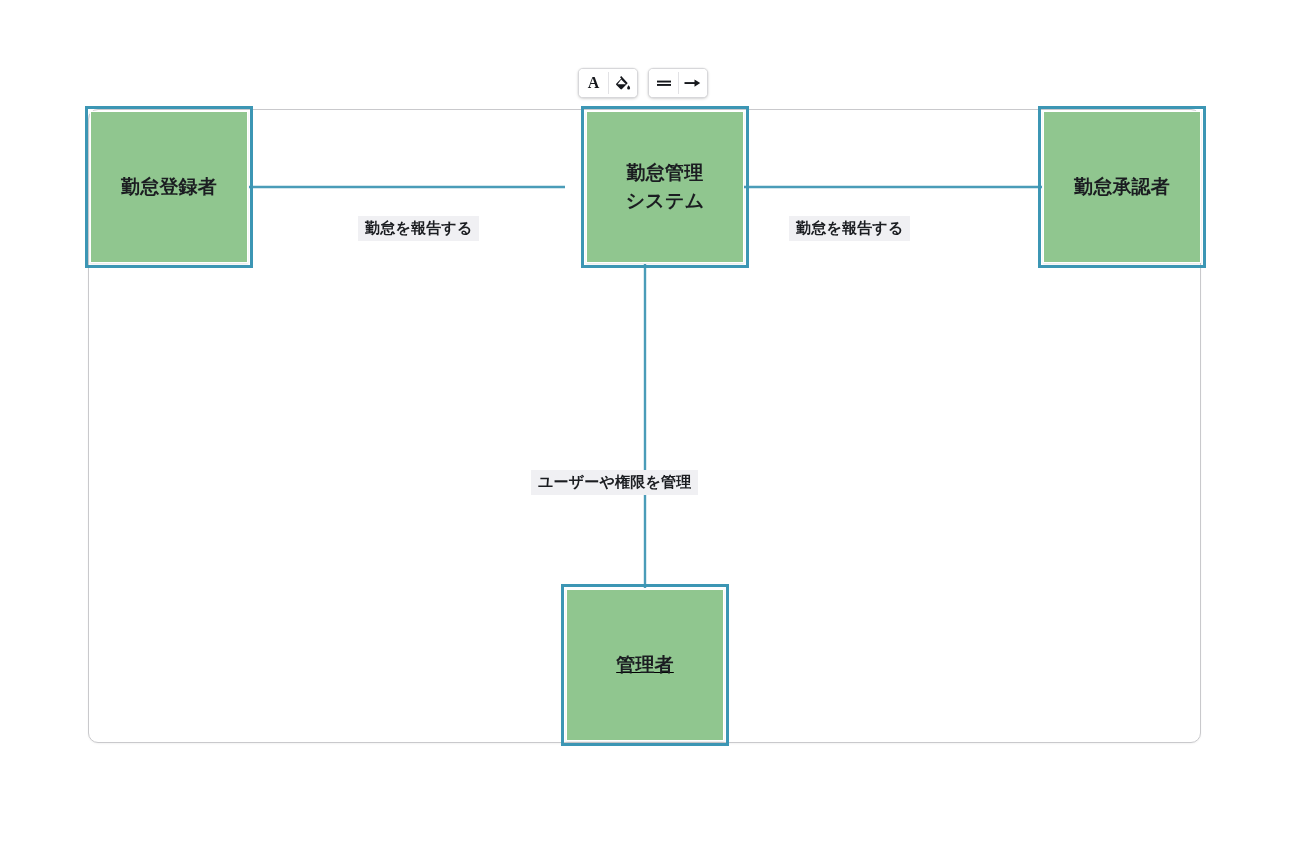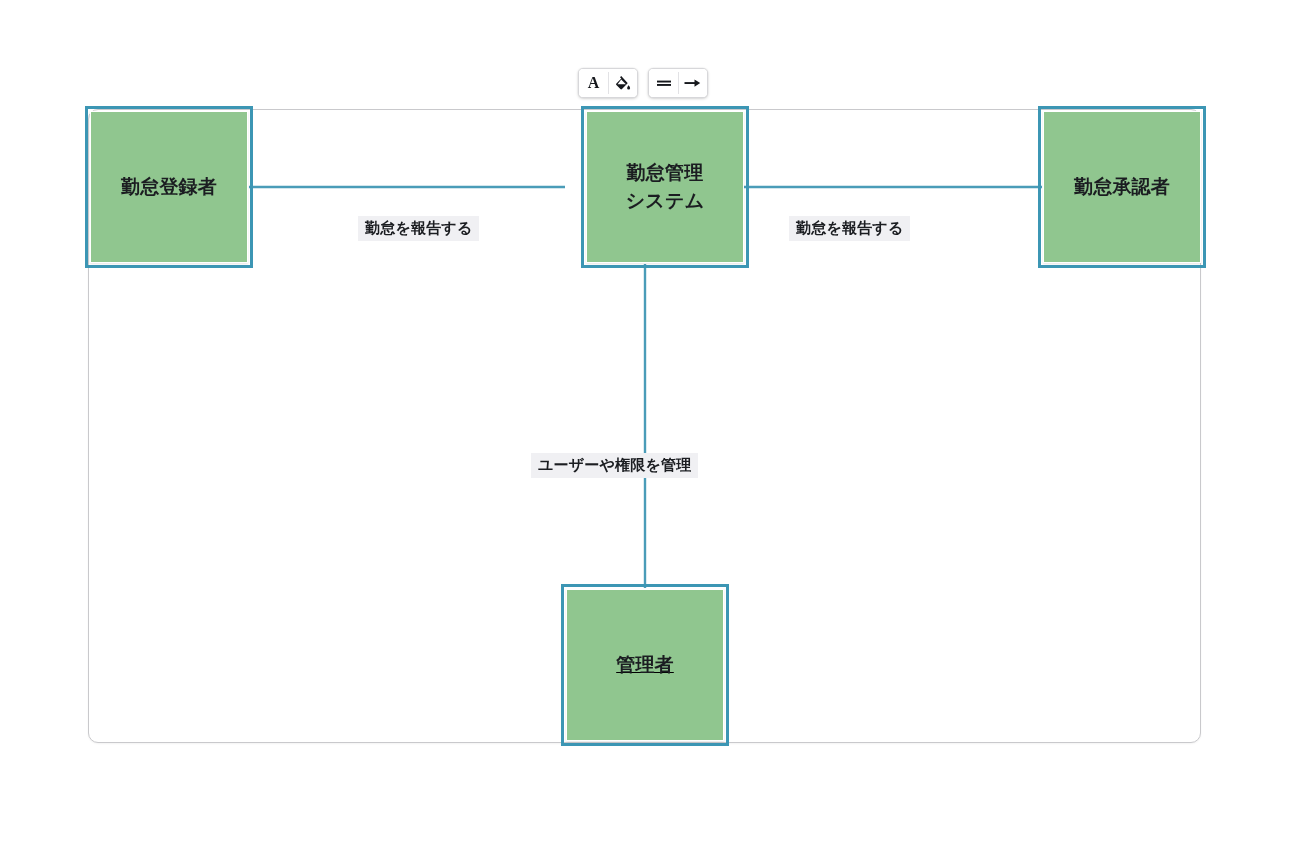--- a/index.html
+++ b/index.html
@@ -135,21 +135,21 @@
     font-weight: 700;
     letter-spacing: 0.2px;
     padding: 3px 7px;
     white-space: nowrap;
     z-index: 30;
     user-select: none;
     cursor: default;
   }
   #label-report  { left: 327px; top: 216px; margin-left: 31px; }
   #label-approve { left: 789px; top: 216px; }
-  #label-manage  { left: 531px; top: 453px; }
+  #label-manage  { left: 531px; top: 470px; }
 </style>
 </head>
 <body>
 
 <div id="format-toolbar">
 
   <div class="tb-group">
     <button class="tb-btn">
       <span class="glyph-a">A</span>
     </button>

